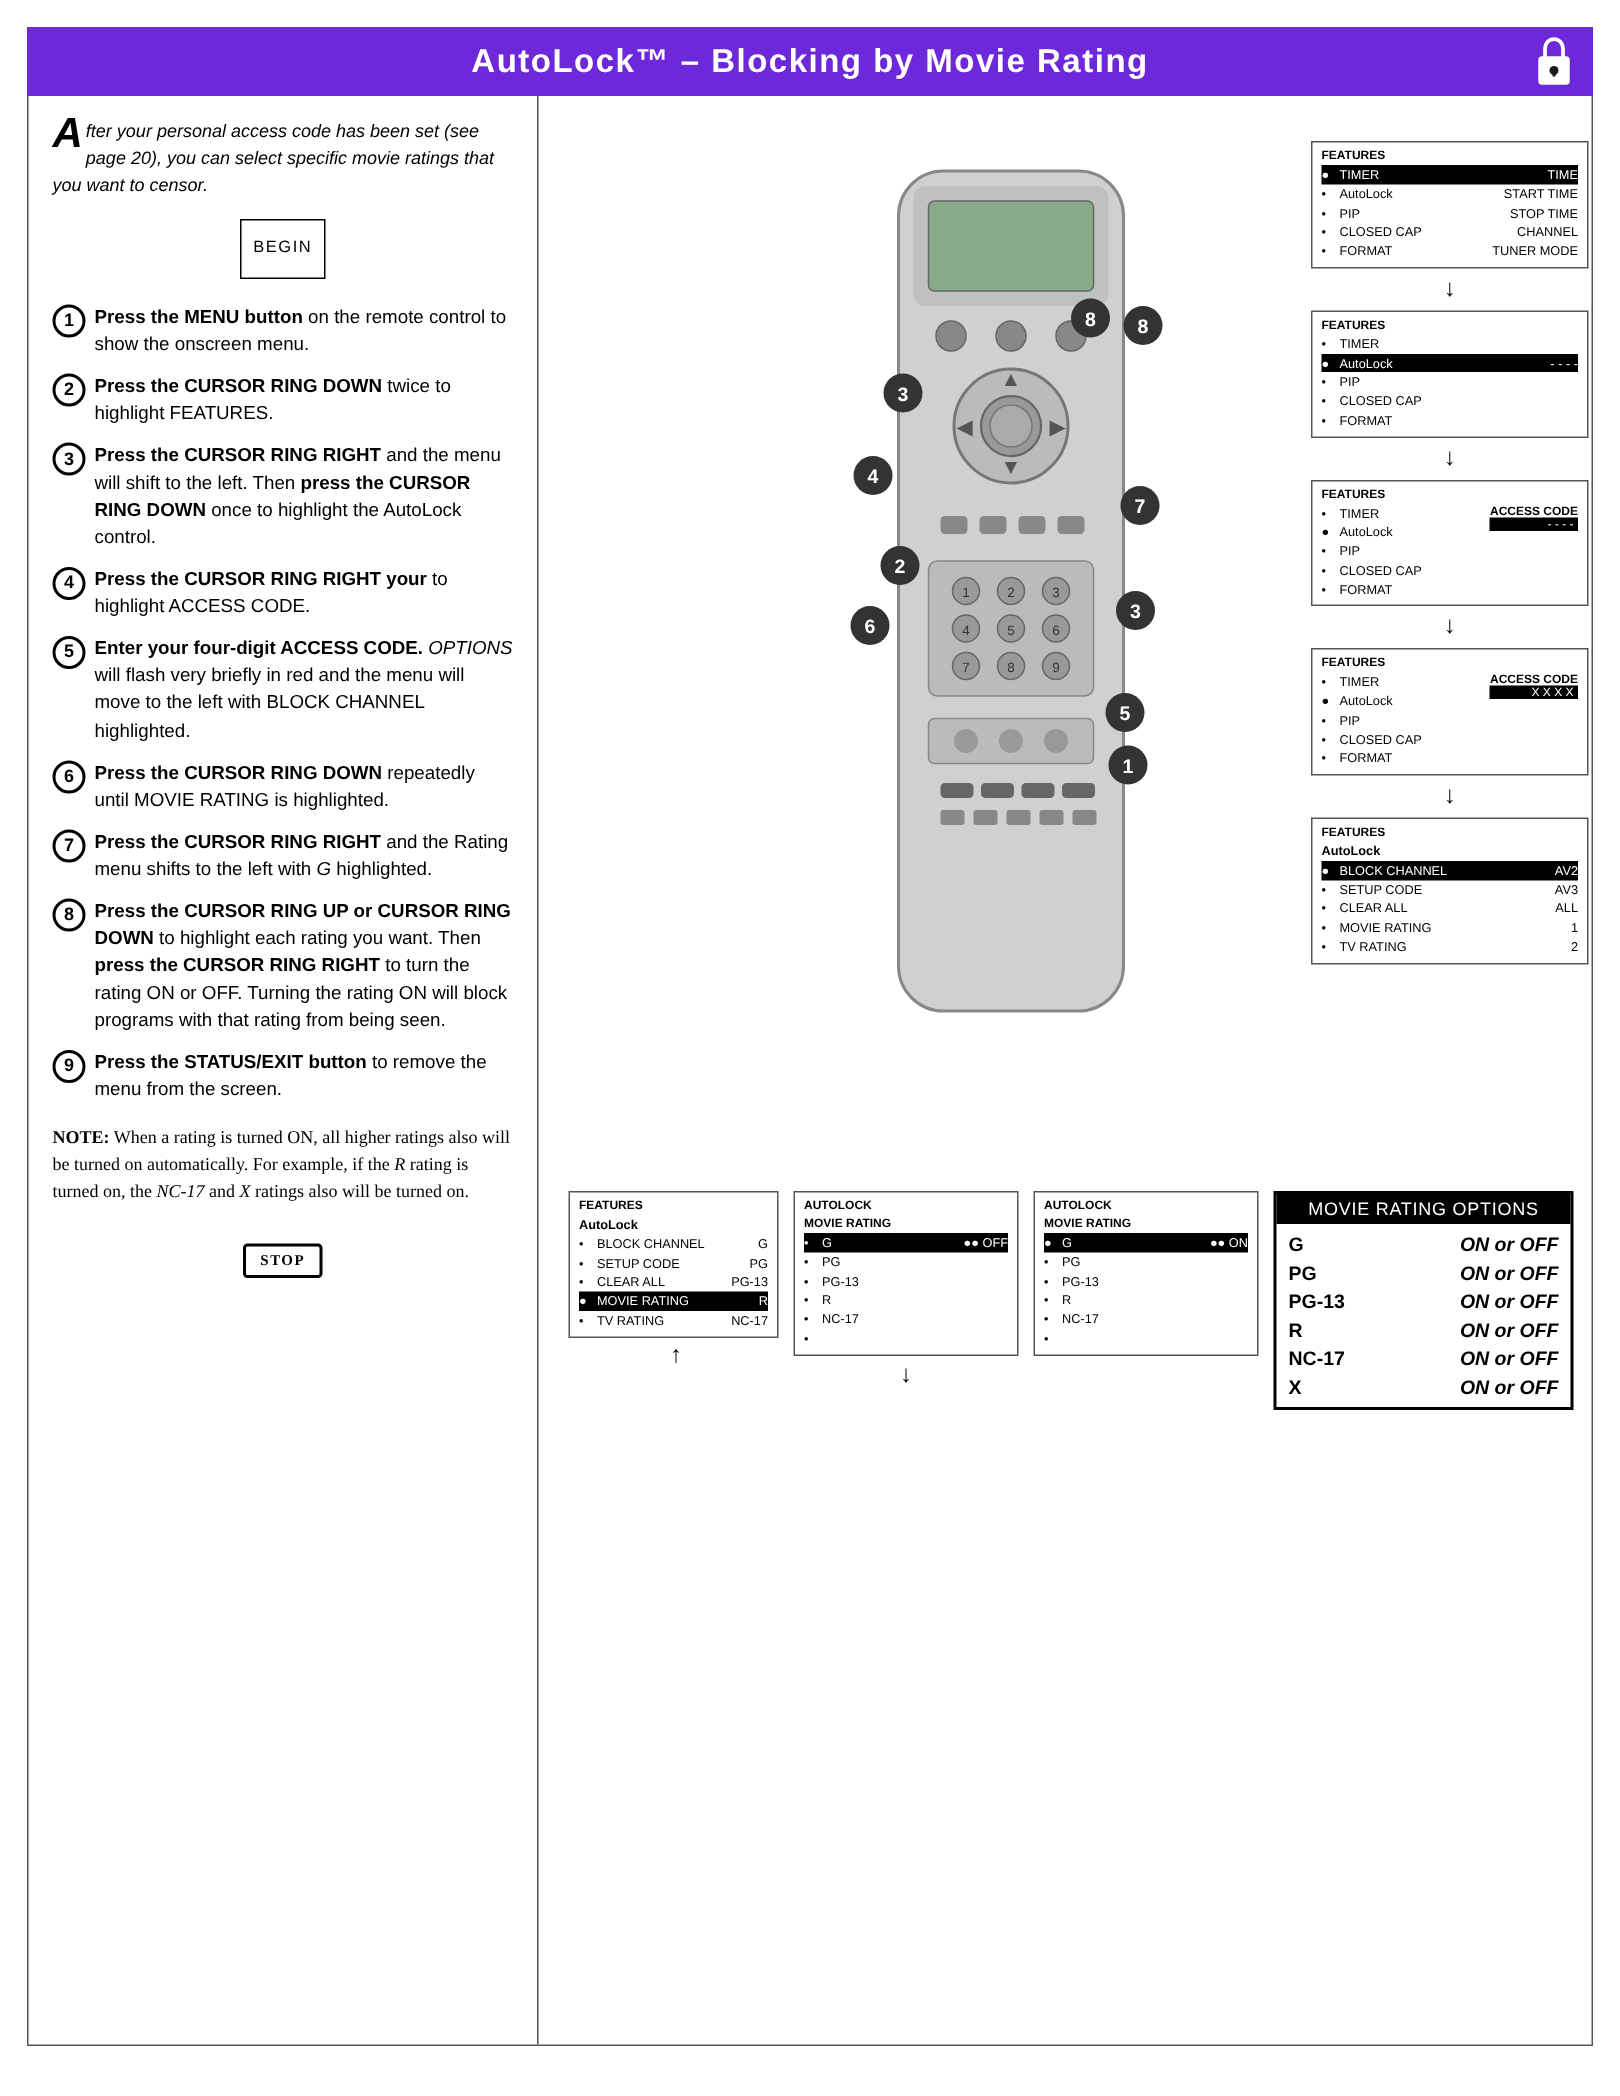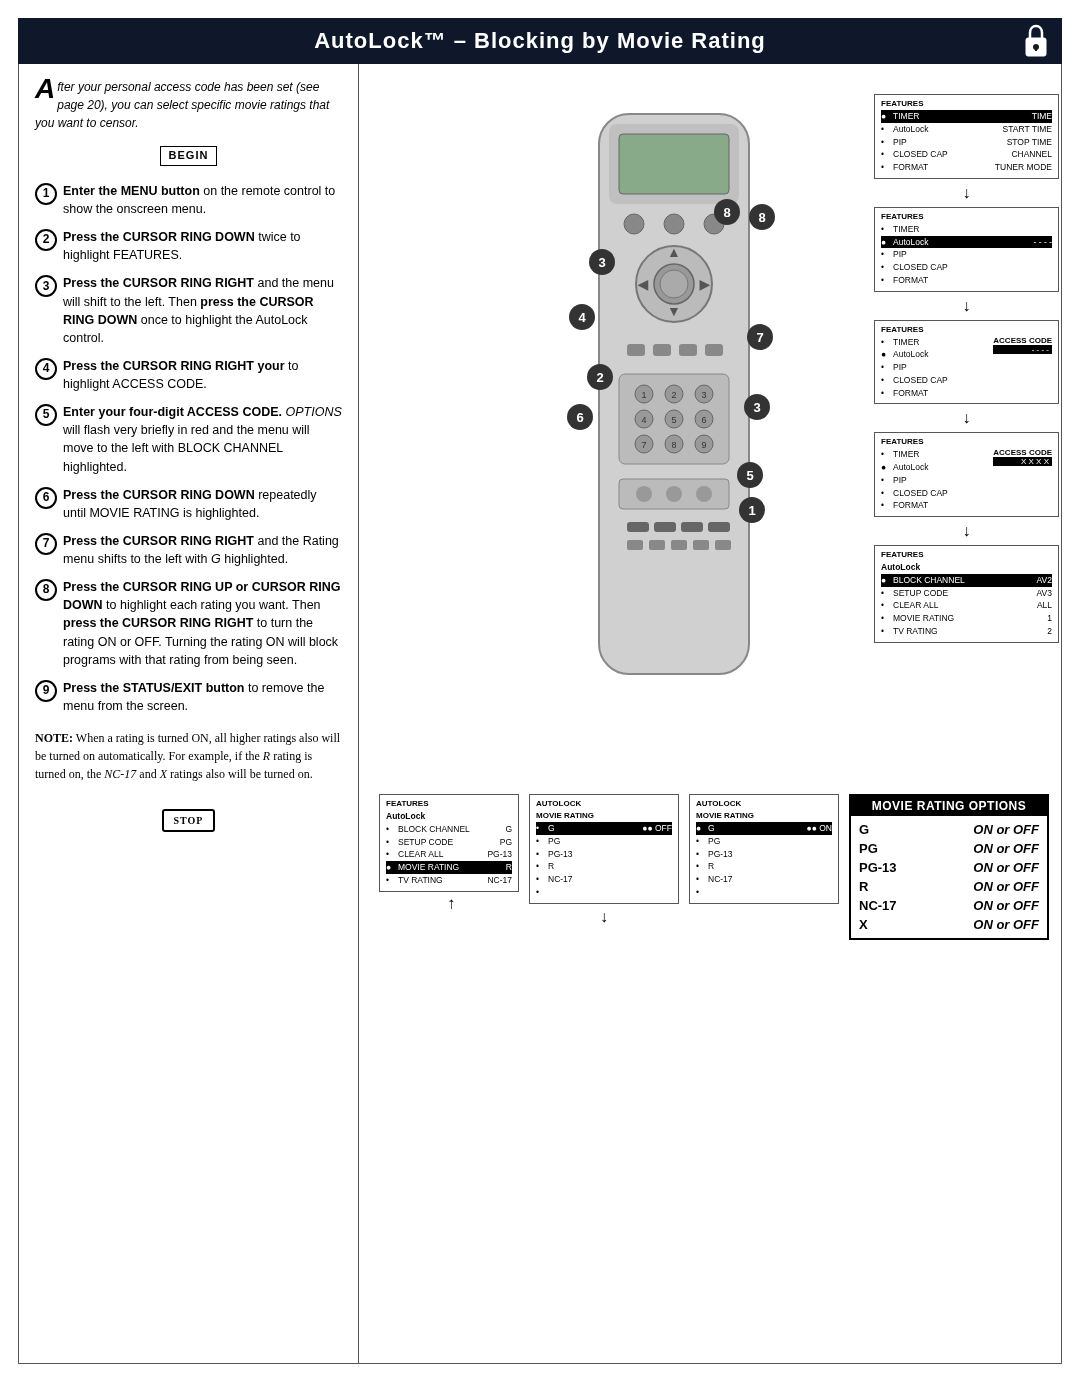--- a/index.html
+++ b/index.html
@@ -8,21 +8,21 @@
       min-height: 1397px;
       background: #fff;
       font-family: Arial, Helvetica, sans-serif;
       font-size: 13px;
       color: #000;
       position: relative;
     }
 
     
     .page-header {
-      background: #0f172a;
+      background: #6d28d9;
       color: #fff;
       text-align: center;
       padding: 10px 20px;
       margin: 18px 18px 0 18px;
       position: relative;
     }
     .page-header h1 {
       font-size: 22px;
       font-weight: bold;
       letter-spacing: 1px;
@@ -67,22 +67,22 @@
       font-weight: bold;
       float: left;
       line-height: 0.8;
       margin-right: 2px;
       font-style: italic;
     }
 
     .begin-badge {
       display: inline-block;
       border: 1.5px solid #000;
-      padding: 1px 8px;
-      font-weight: bold;
+      padding: 11px 8px;
+      font-weight: normal;
       font-size: 11px;
       margin: 4px 0 8px 0;
       letter-spacing: 1px;
     }
 
     .step {
       margin-bottom: 10px;
       display: flex;
       align-items: flex-start;
       gap: 6px;
@@ -138,21 +138,21 @@
 
     
     .rating-table {
       border: 2px solid #000;
       min-width: 200px;
     }
     .rating-table-header {
       background: #000;
       color: #fff;
       text-align: center;
-      font-weight: bold;
+      font-weight: normal;
       font-size: 12px;
       padding: 3px 8px;
       letter-spacing: 0.5px;
     }
     .rating-table-body {
       padding: 4px 8px;
     }
     .rating-row {
       display: flex;
       justify-content: space-between;
@@ -256,21 +256,21 @@
         <span class="drop-cap">A</span>
         <span>fter your personal access code has been set (see page 20), you can select specific movie ratings that you want to censor.</span>
       </div>
 
       <div style="text-align:center; margin-bottom:8px;">
         <span class="begin-badge">BEGIN</span>
       </div>
 
       <div class="step">
         <span class="step-num">1</span>
-        <div class="step-content"><b>Enter the MENU button</b> on the remote control to show the onscreen menu.</div>
+        <div class="step-content"><b>Press the MENU button</b> on the remote control to show the onscreen menu.</div>
       </div>
 
       <div class="step">
         <span class="step-num">2</span>
         <div class="step-content"><b>Press the CURSOR RING DOWN</b> twice to highlight FEATURES.</div>
       </div>
 
       <div class="step">
         <span class="step-num">3</span>
         <div class="step-content"><b>Press the CURSOR RING RIGHT</b> and the menu will shift to the left. Then <b>press the CURSOR RING DOWN</b> once to highlight the AutoLock control.</div>

